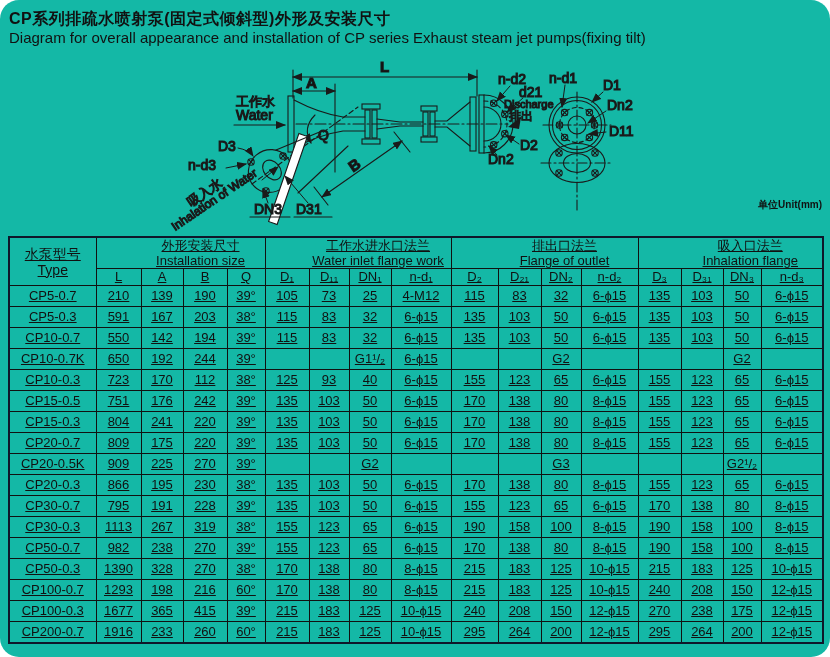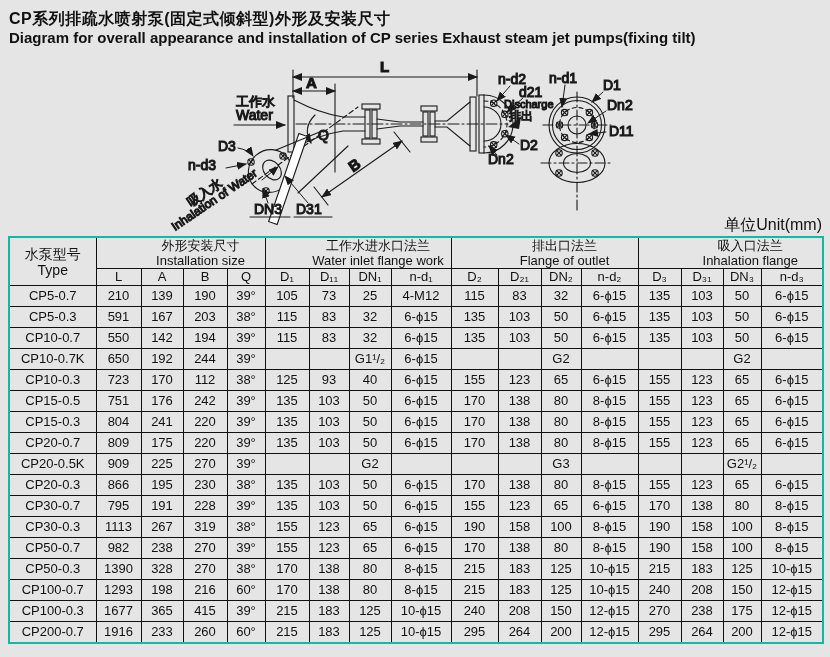--- a/index.html
+++ b/index.html
@@ -1,26 +1,26 @@
 <!DOCTYPE html>
 <html><head>
 <meta charset="utf-8">
 <style>
   html,body{margin:0;padding:0;background:#fff;}
   .page{
-    position:relative;width:830px;height:657px;background:#e5e5e5;overflow:hidden;
-    font-family:"Liberation Sans","DejaVu Sans",sans-serif;color:#111;
+    position:relative;width:830px;height:657px;background:#14b8a6;overflow:hidden;
+    font-family:"Liberation Sans","DejaVu Sans",sans-serif;color:#111;border-radius:19px;
   }
   .title-cn{position:absolute;left:9px;top:9px;font-size:16px;font-weight:700;letter-spacing:.5px;white-space:nowrap;}
-  .title-en{position:absolute;left:9px;top:29px;font-size:15px;font-weight:700;white-space:nowrap;}
-  .unit-label{position:absolute;top:215px;right:8px;font-size:16px;}
+  .title-en{position:absolute;left:9px;top:29px;font-size:15px;font-weight:400;white-space:nowrap;}
+  .unit-label{position:absolute;top:198px;right:8px;font-size:10px;font-weight:bold;}
   .diagram-svg{position:absolute;left:0;top:0;}
   .diagram-svg *{vector-effect:none;}
   .tablewrap{position:absolute;left:8px;top:236px;}
-  table.spec{border-collapse:collapse;border:2px solid #14b8a6;table-layout:fixed;}
+  table.spec{border-collapse:collapse;border:2px solid #0f172a;table-layout:fixed;text-decoration:underline;}
   table.spec th,table.spec td{
     border:1px solid #111;text-align:center;vertical-align:middle;
     padding:0;font-size:13px;font-weight:400;white-space:nowrap;overflow:hidden;color:#111;
   }
   table.spec td{height:20px;line-height:20px;}
   th.th-type div{line-height:16px;font-size:14px;}
   th.th-group{height:30px;}
   th.th-group div{line-height:15px;font-size:13px;margin-left:40px;}
   th.th-sym{height:16px;line-height:16px;font-size:13px;}
   td.td-type{font-size:13px;}

